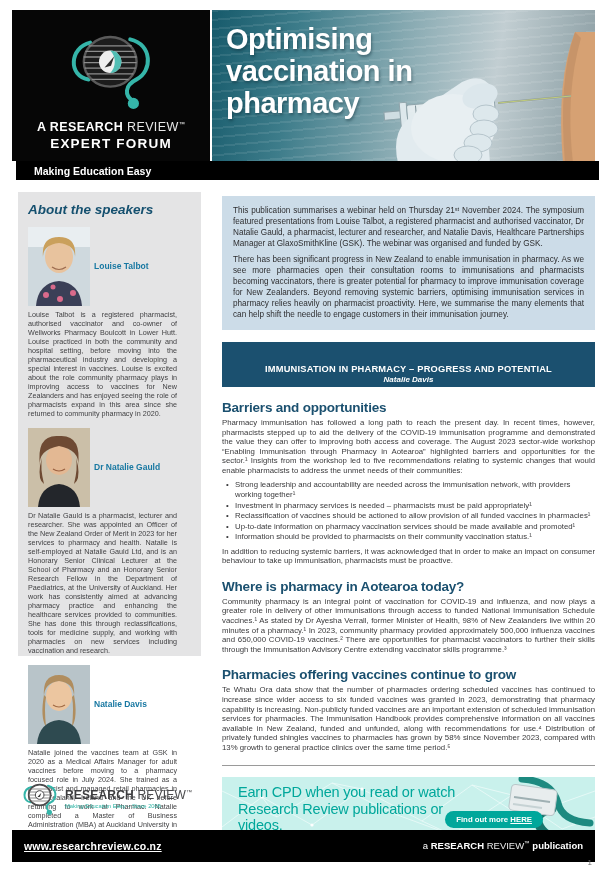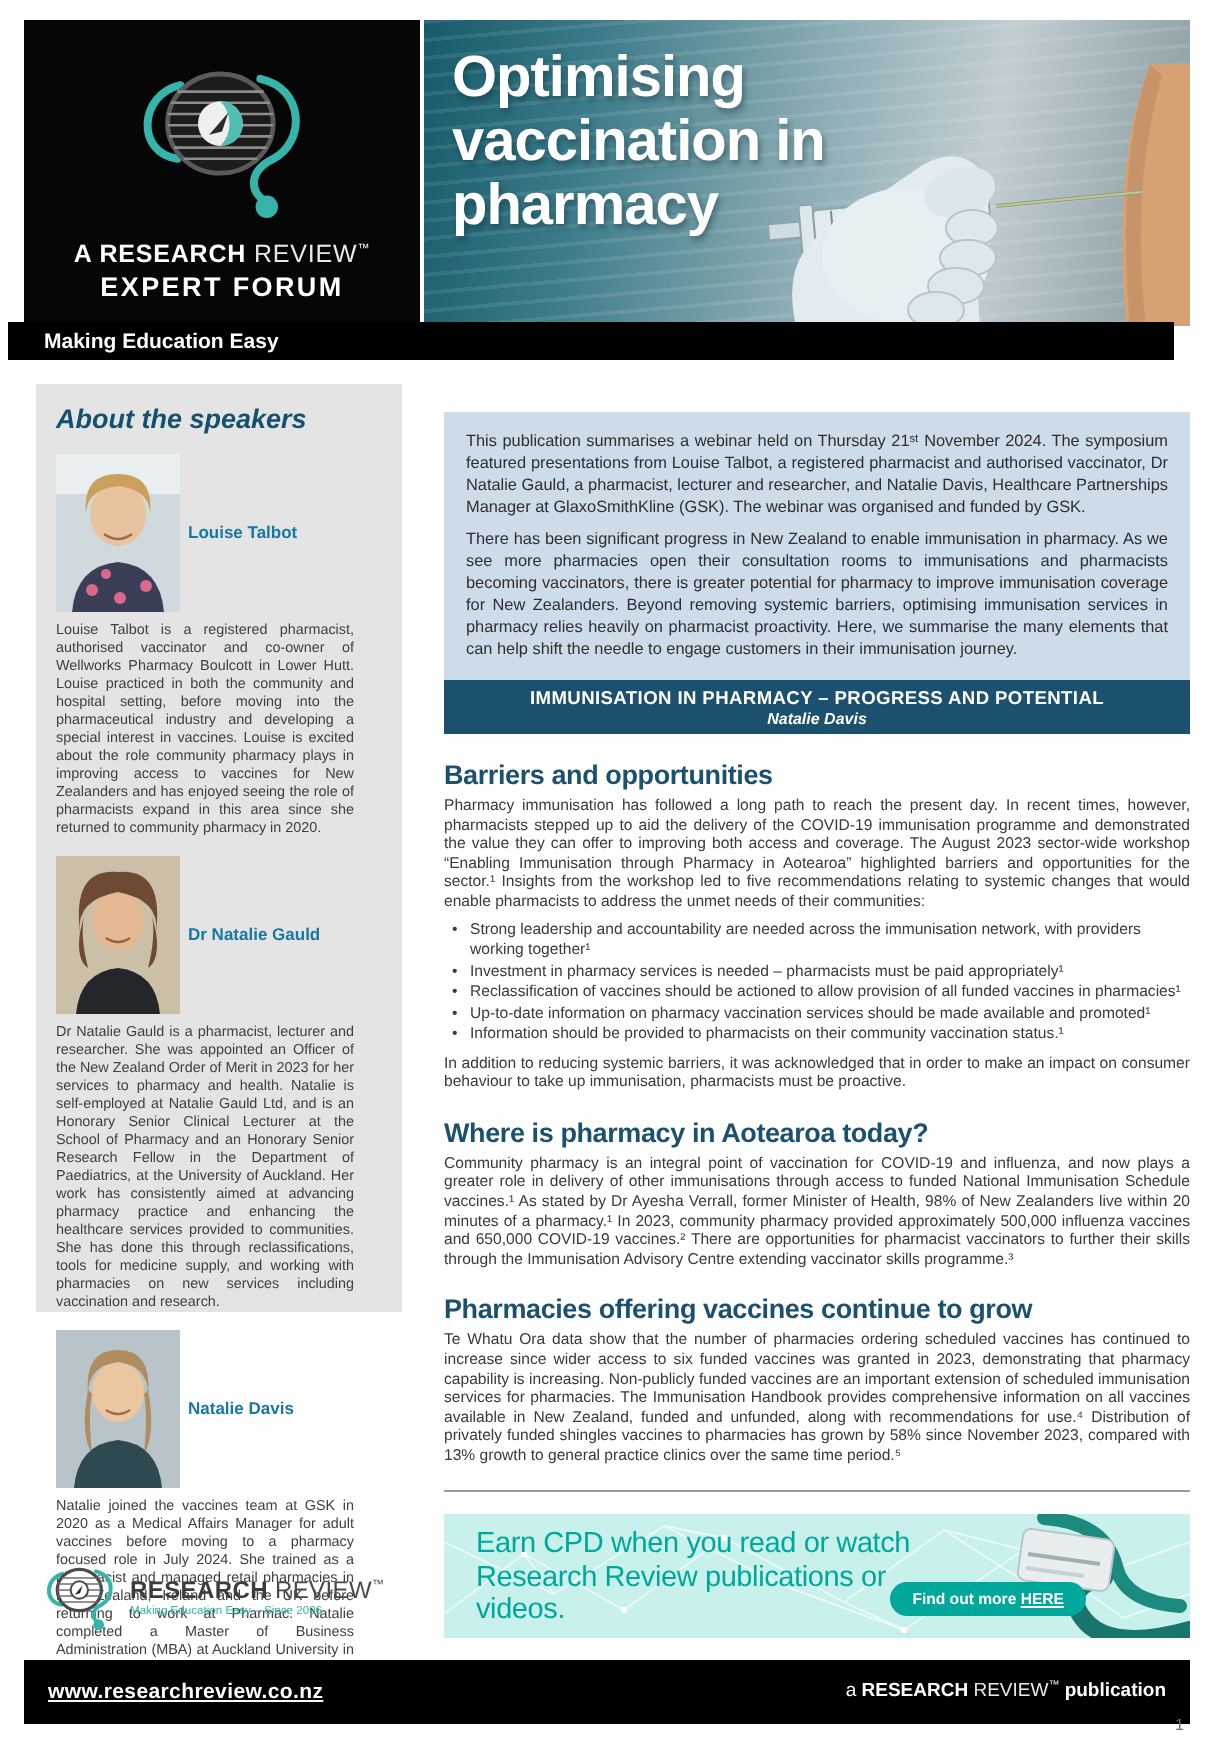--- a/index.html
+++ b/index.html
@@ -18,47 +18,47 @@
 
   .header-right { position:absolute; left:212px; top:10px; width:383px; height:153px; overflow:hidden;
     background:linear-gradient(100deg,#165a6b 0%,#3d7c8a 22%,#86a9b1 48%,#c2ced2 72%,#9fb0b5 88%,#8a9aa0 100%); }
   .header-right .streaks { position:absolute; inset:0;
     background:repeating-linear-gradient(175deg, rgba(255,255,255,.16) 0 2px, rgba(255,255,255,0) 2px 9px);
     opacity:.55; }
   .header-title { position:absolute; left:14px; top:14px; color:#fff; font-weight:bold; font-size:29px;
     line-height:1.1; letter-spacing:-.5px; text-shadow:1px 2px 3px rgba(10,40,50,.45); }
   .header-photo { position:absolute; right:0; top:0; }
 
-  .education-bar { position:absolute; left:4px; top:161px; width:583px; height:19px; background:#000;
+  .education-bar { position:absolute; left:16px; top:161px; width:583px; height:19px; background:#000;
     color:#fff; font-weight:bold; font-size:10.5px; display:flex; align-items:center; padding-left:18px; }
 
   
   .sidebar { position:absolute; left:18px; top:192px; width:183px; height:464px; background:#e4e4e5;
     padding:8px 24px 8px 10px; }
   .sidebar-heading { font-size:13.5px; font-weight:bold; font-style:italic; color:#15506f; margin:2px 0 10px; }
   .speaker { margin-bottom:10px; }
   .speaker-row { display:flex; align-items:center; }
   .speaker-photo { width:62px; height:79px; flex:0 0 62px; overflow:hidden; }
   .speaker-name { font-size:8.5px; font-weight:bold; color:#1878a2; margin-left:4px; margin-bottom:1px; }
   .speaker-bio { font-size:7.2px; line-height:9px; text-align:justify; color:#3f3f41; margin-top:4px; }
 
   .rr-logo-block { position:absolute; left:20px; top:780px; width:190px; display:flex; align-items:center; }
   .rr-logo-text { margin-left:5px; }
   .rr-logo-line { font-size:12px; color:#4a4a4c; letter-spacing:.2px; white-space:nowrap; }
   .rr-logo-line .b { font-weight:bold; color:#3c3c3e; }
   .rr-logo-line sup { font-size:6px; }
   .rr-logo-tag { font-size:5.8px; color:#2fb5a6; margin-top:1px; }
 
   
-  .main-col { position:absolute; left:222px; top:206px; width:373px; }
+  .main-col { position:absolute; left:222px; top:196px; width:373px; }
   .intro-box { background:#ccdce8; padding:9px 11px 10px; min-height:120px; }
   .intro-box p { font-size:8.2px; line-height:11px; text-align:justify; color:#2e2e30; }
   .intro-box p + p { margin-top:5px; }
 
-  .section-banner { margin-top:0; background:#1b506f; color:#fff; text-align:center; padding:4px 4px 3px; }
+  .section-banner { margin-top:12px; background:#1b506f; color:#fff; text-align:center; padding:22px 4px 3px; }
   .section-banner .t { font-size:9.3px; font-weight:bold; letter-spacing:.2px; }
   .section-banner .a { font-size:8px; font-weight:bold; font-style:italic; margin-top:1px; }
 
   h2.sec { font-size:13.5px; font-weight:bold; color:#1b506f; margin:13px 0 3px; letter-spacing:-.2px; }
   .main-col p.body { font-size:7.8px; line-height:9.6px; text-align:justify; color:#3a3a3c; }
   ul.recs { margin:4px 0 4px 4px; list-style:none; }
   ul.recs li { font-size:7.8px; line-height:10.5px; color:#3a3a3c; padding-left:9px; position:relative; }
   ul.recs li::before { content:"•"; position:absolute; left:0; top:0; color:#3a3a3c; }
 
   .divider { border-top:1px solid #9a9a9a; margin-top:13px; }

